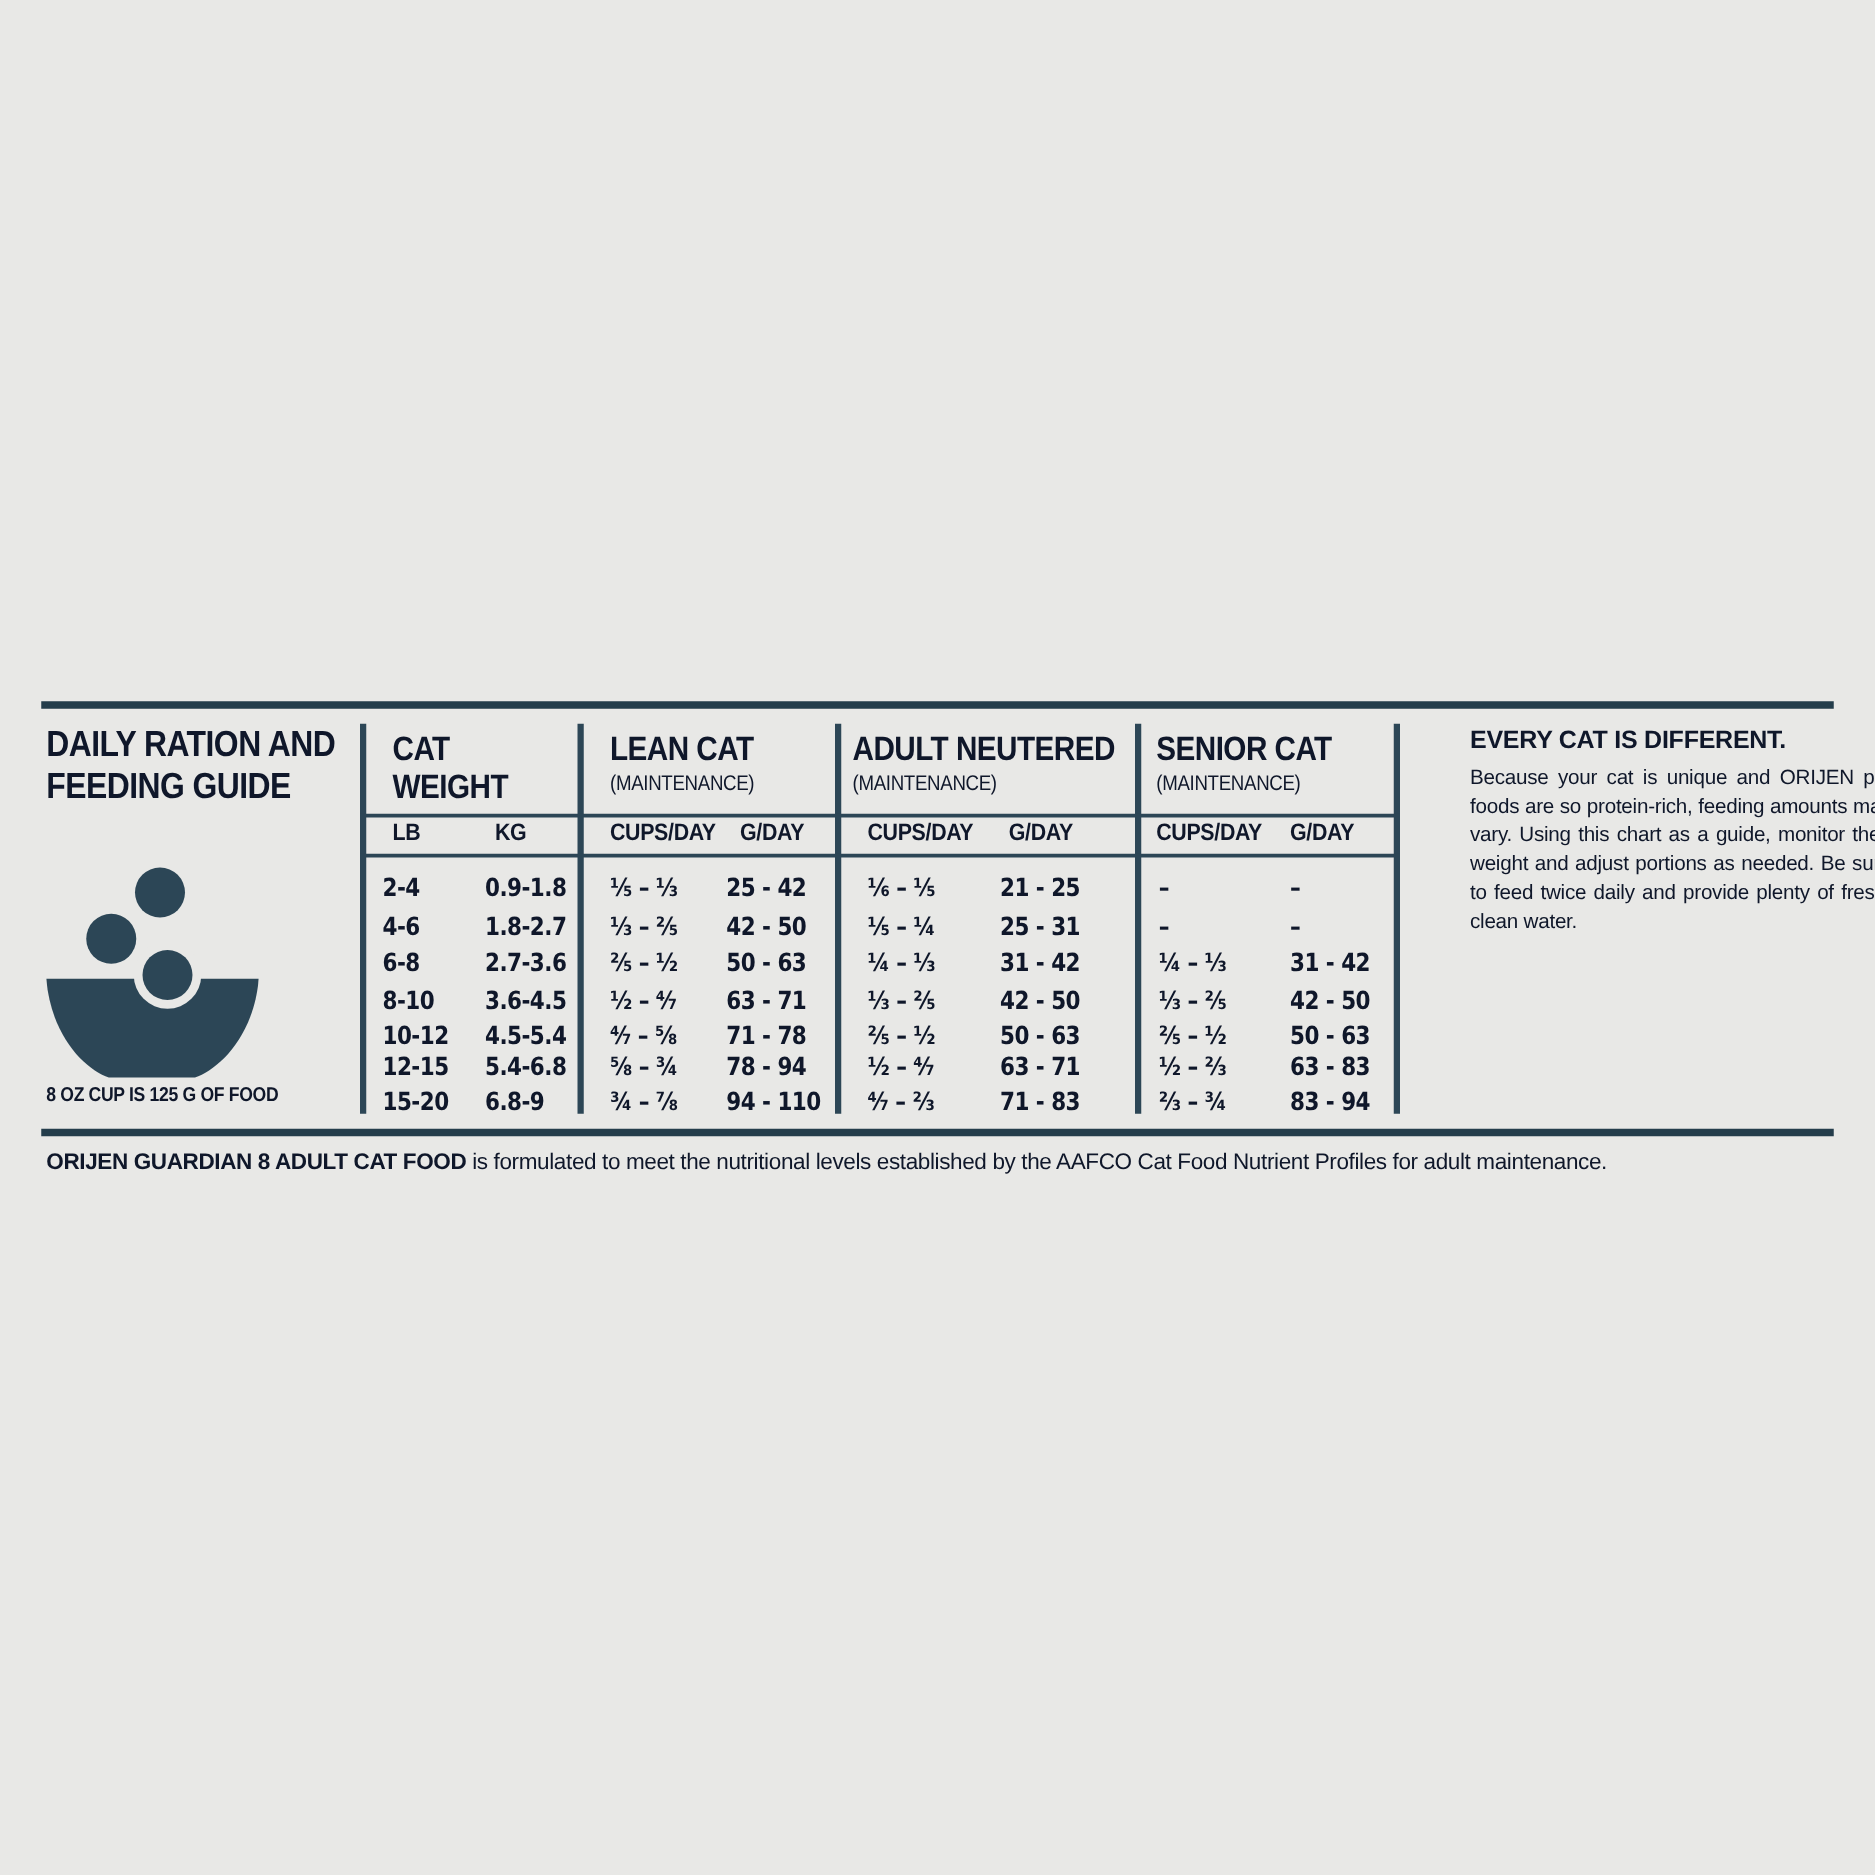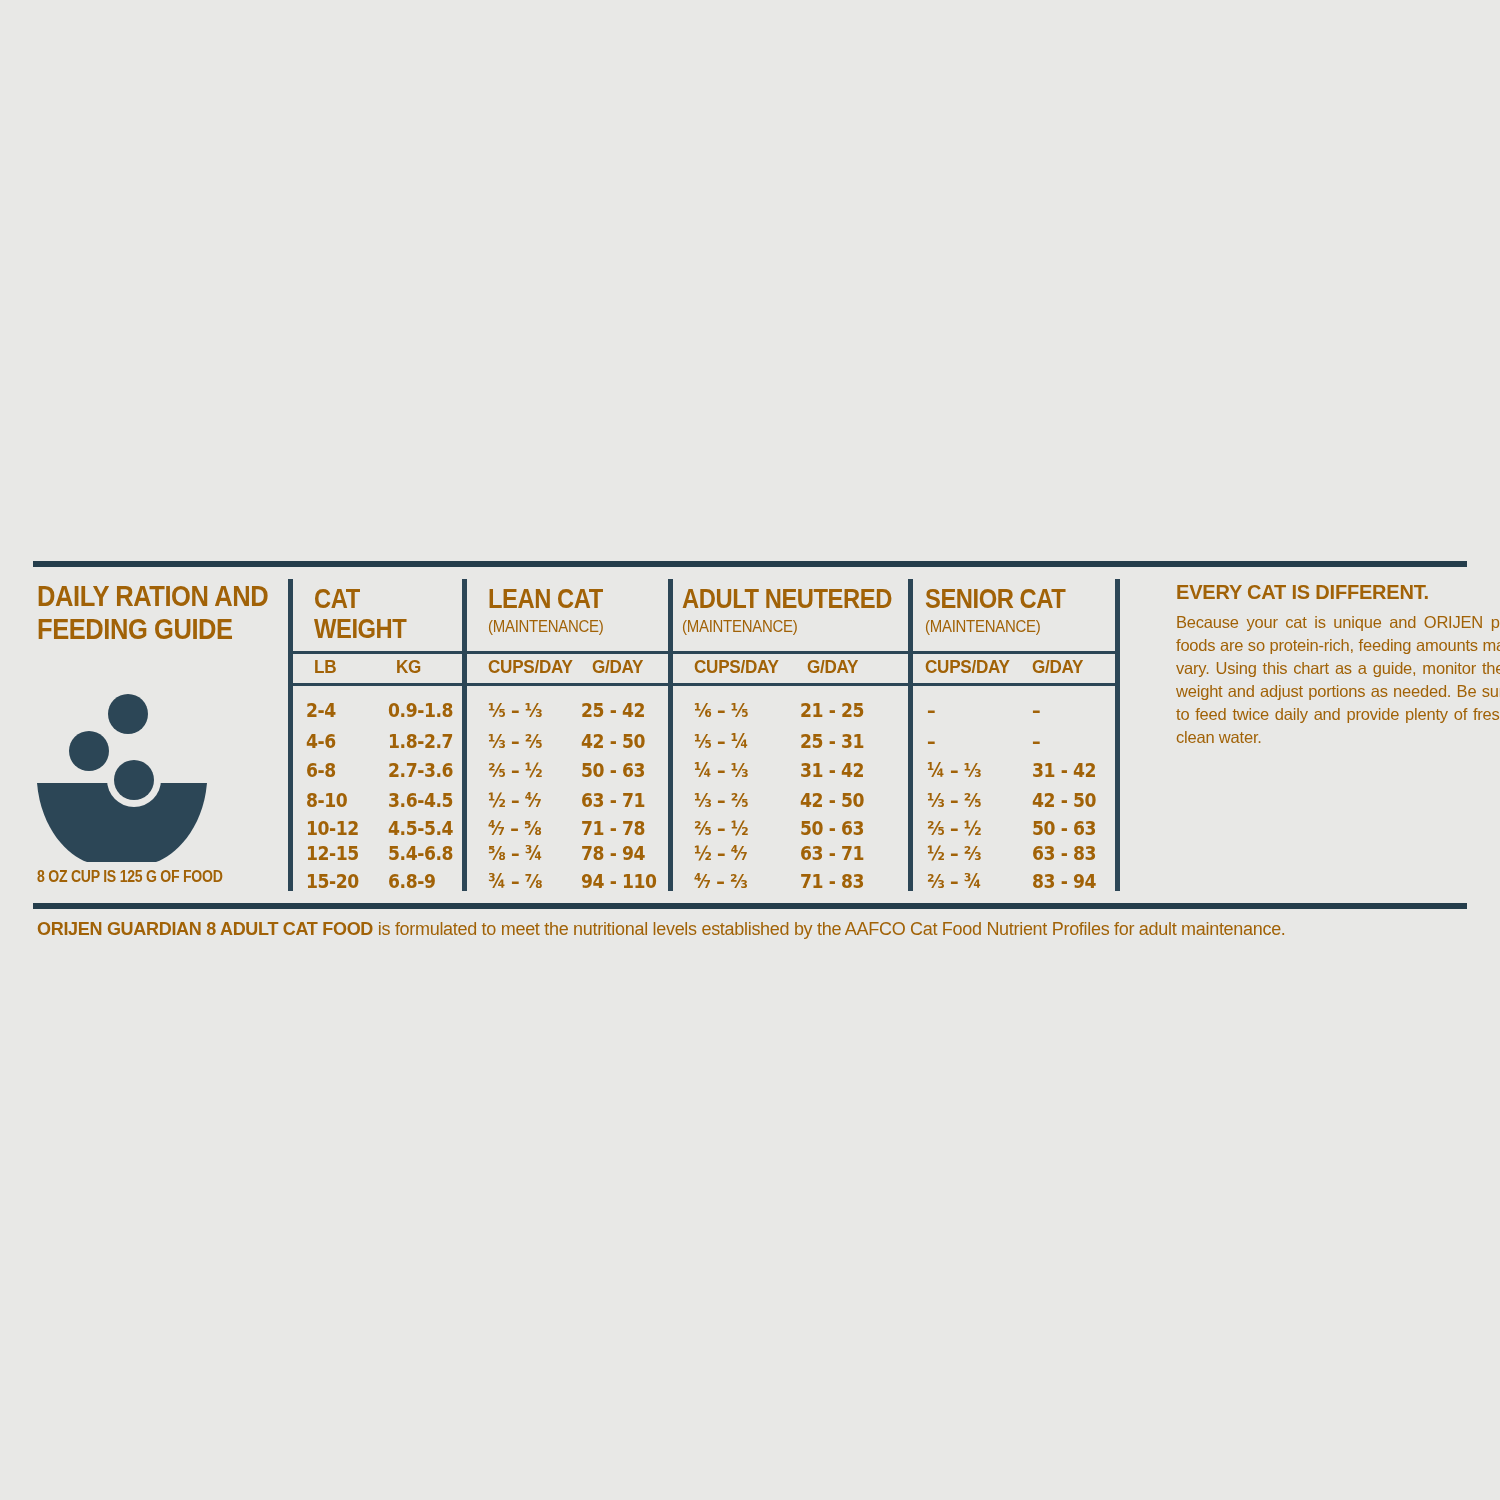--- a/index.html
+++ b/index.html
@@ -1,21 +1,21 @@
 <!DOCTYPE html>
 <html><head>
 <meta charset="utf-8">
 <style>
   * { margin:0; padding:0; box-sizing:border-box; }
   html,body { background:#e8e8e6; }
   .canvas {
     position:relative; width:1500px; height:1500px;
     background:#e8e8e6; overflow:hidden;
     font-family:"Liberation Sans", sans-serif;
-    color:#a16207;
+    color:#0f172a;
   }
   .rule { position:absolute; left:33px; width:1434px; height:6px; background:#243d4b; }
   .vbar { position:absolute; top:579px; width:5px; height:312px; background:#2c4656; }
   .hline { position:absolute; left:288px; width:832px; height:3px; background:#2c4656; }
 
   .cond { transform:scaleX(0.88); transform-origin:0 0; letter-spacing:-0.5px; }
 
   .page-title { position:absolute; left:37px; top:580px; font-size:29px; font-weight:700; line-height:33px; }
   .caption { position:absolute; left:37px; top:868px; font-size:16px; font-weight:700; letter-spacing:-0.3px; }
 

